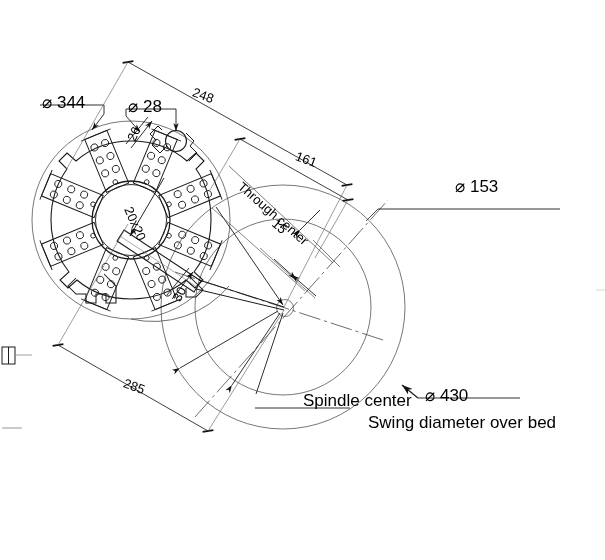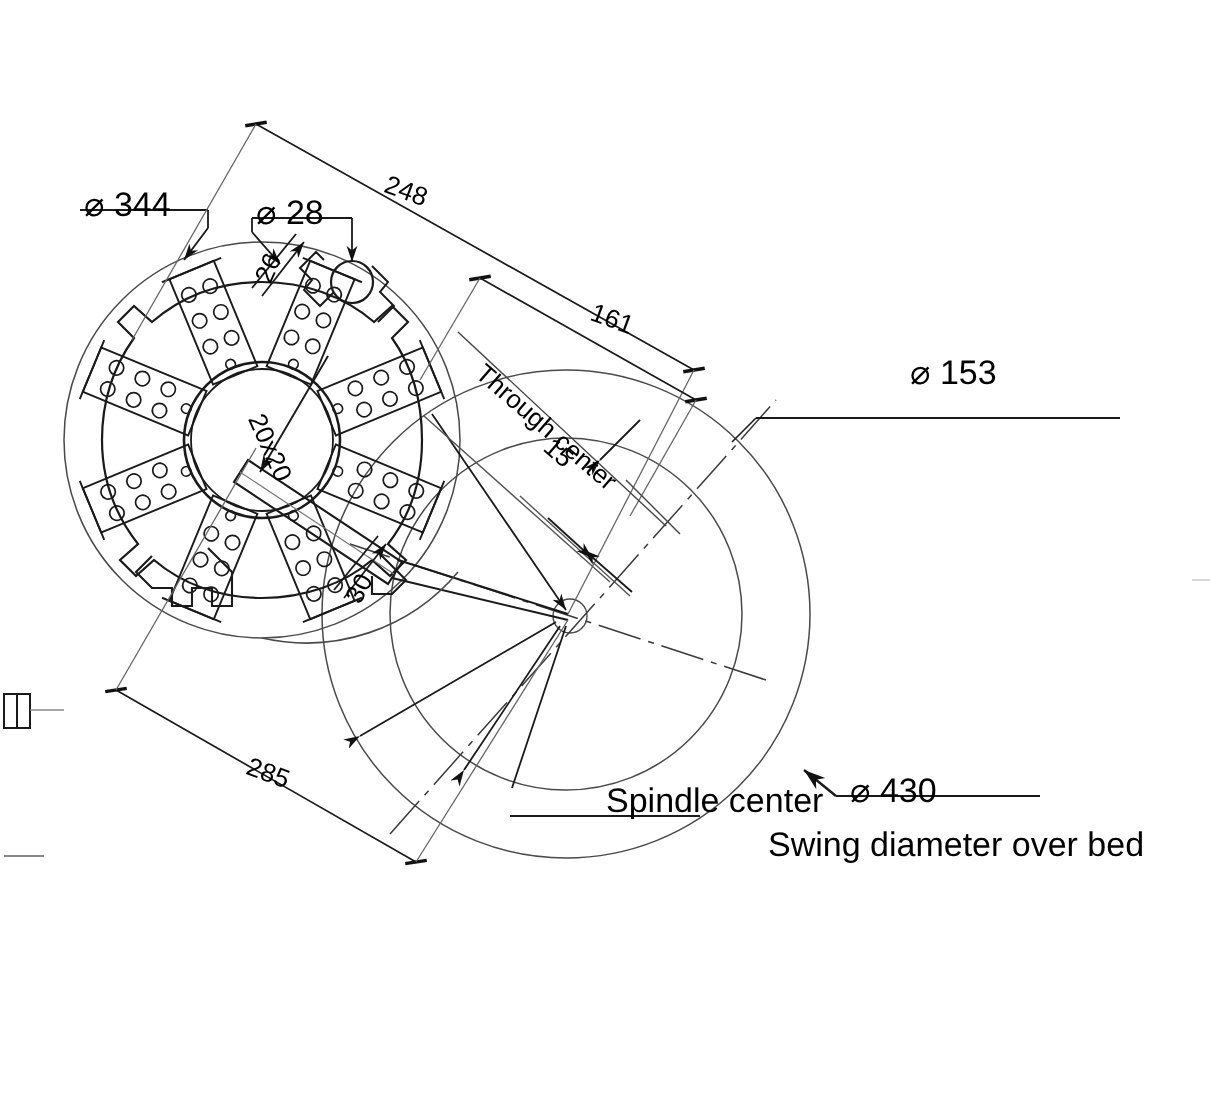--- a/index.html
+++ b/index.html
@@ -386,15 +386,15 @@
 
   <div class="lbl lbl-dim rot-285" style="left:124px; top:375px;">285</div>
 
   <div class="lbl lbl-big" style="left:455px; top:176px;">⌀ 153</div>
 
 
   <div class="lbl lbl-big" style="left:259px; top:391px;margin-left:44px;">Spindle center</div>
 
   <div class="lbl lbl-big" style="left:409px; top:385px;margin-left:16px;">⌀ 430</div>
 
-  <div class="lbl lbl-big" style="left:384px; top:413px;">Swing diameter over bed</div>
+  <div class="lbl lbl-big" style="left:368px; top:413px;">Swing diameter over bed</div>
 
 </div>
 
 </body></html>

